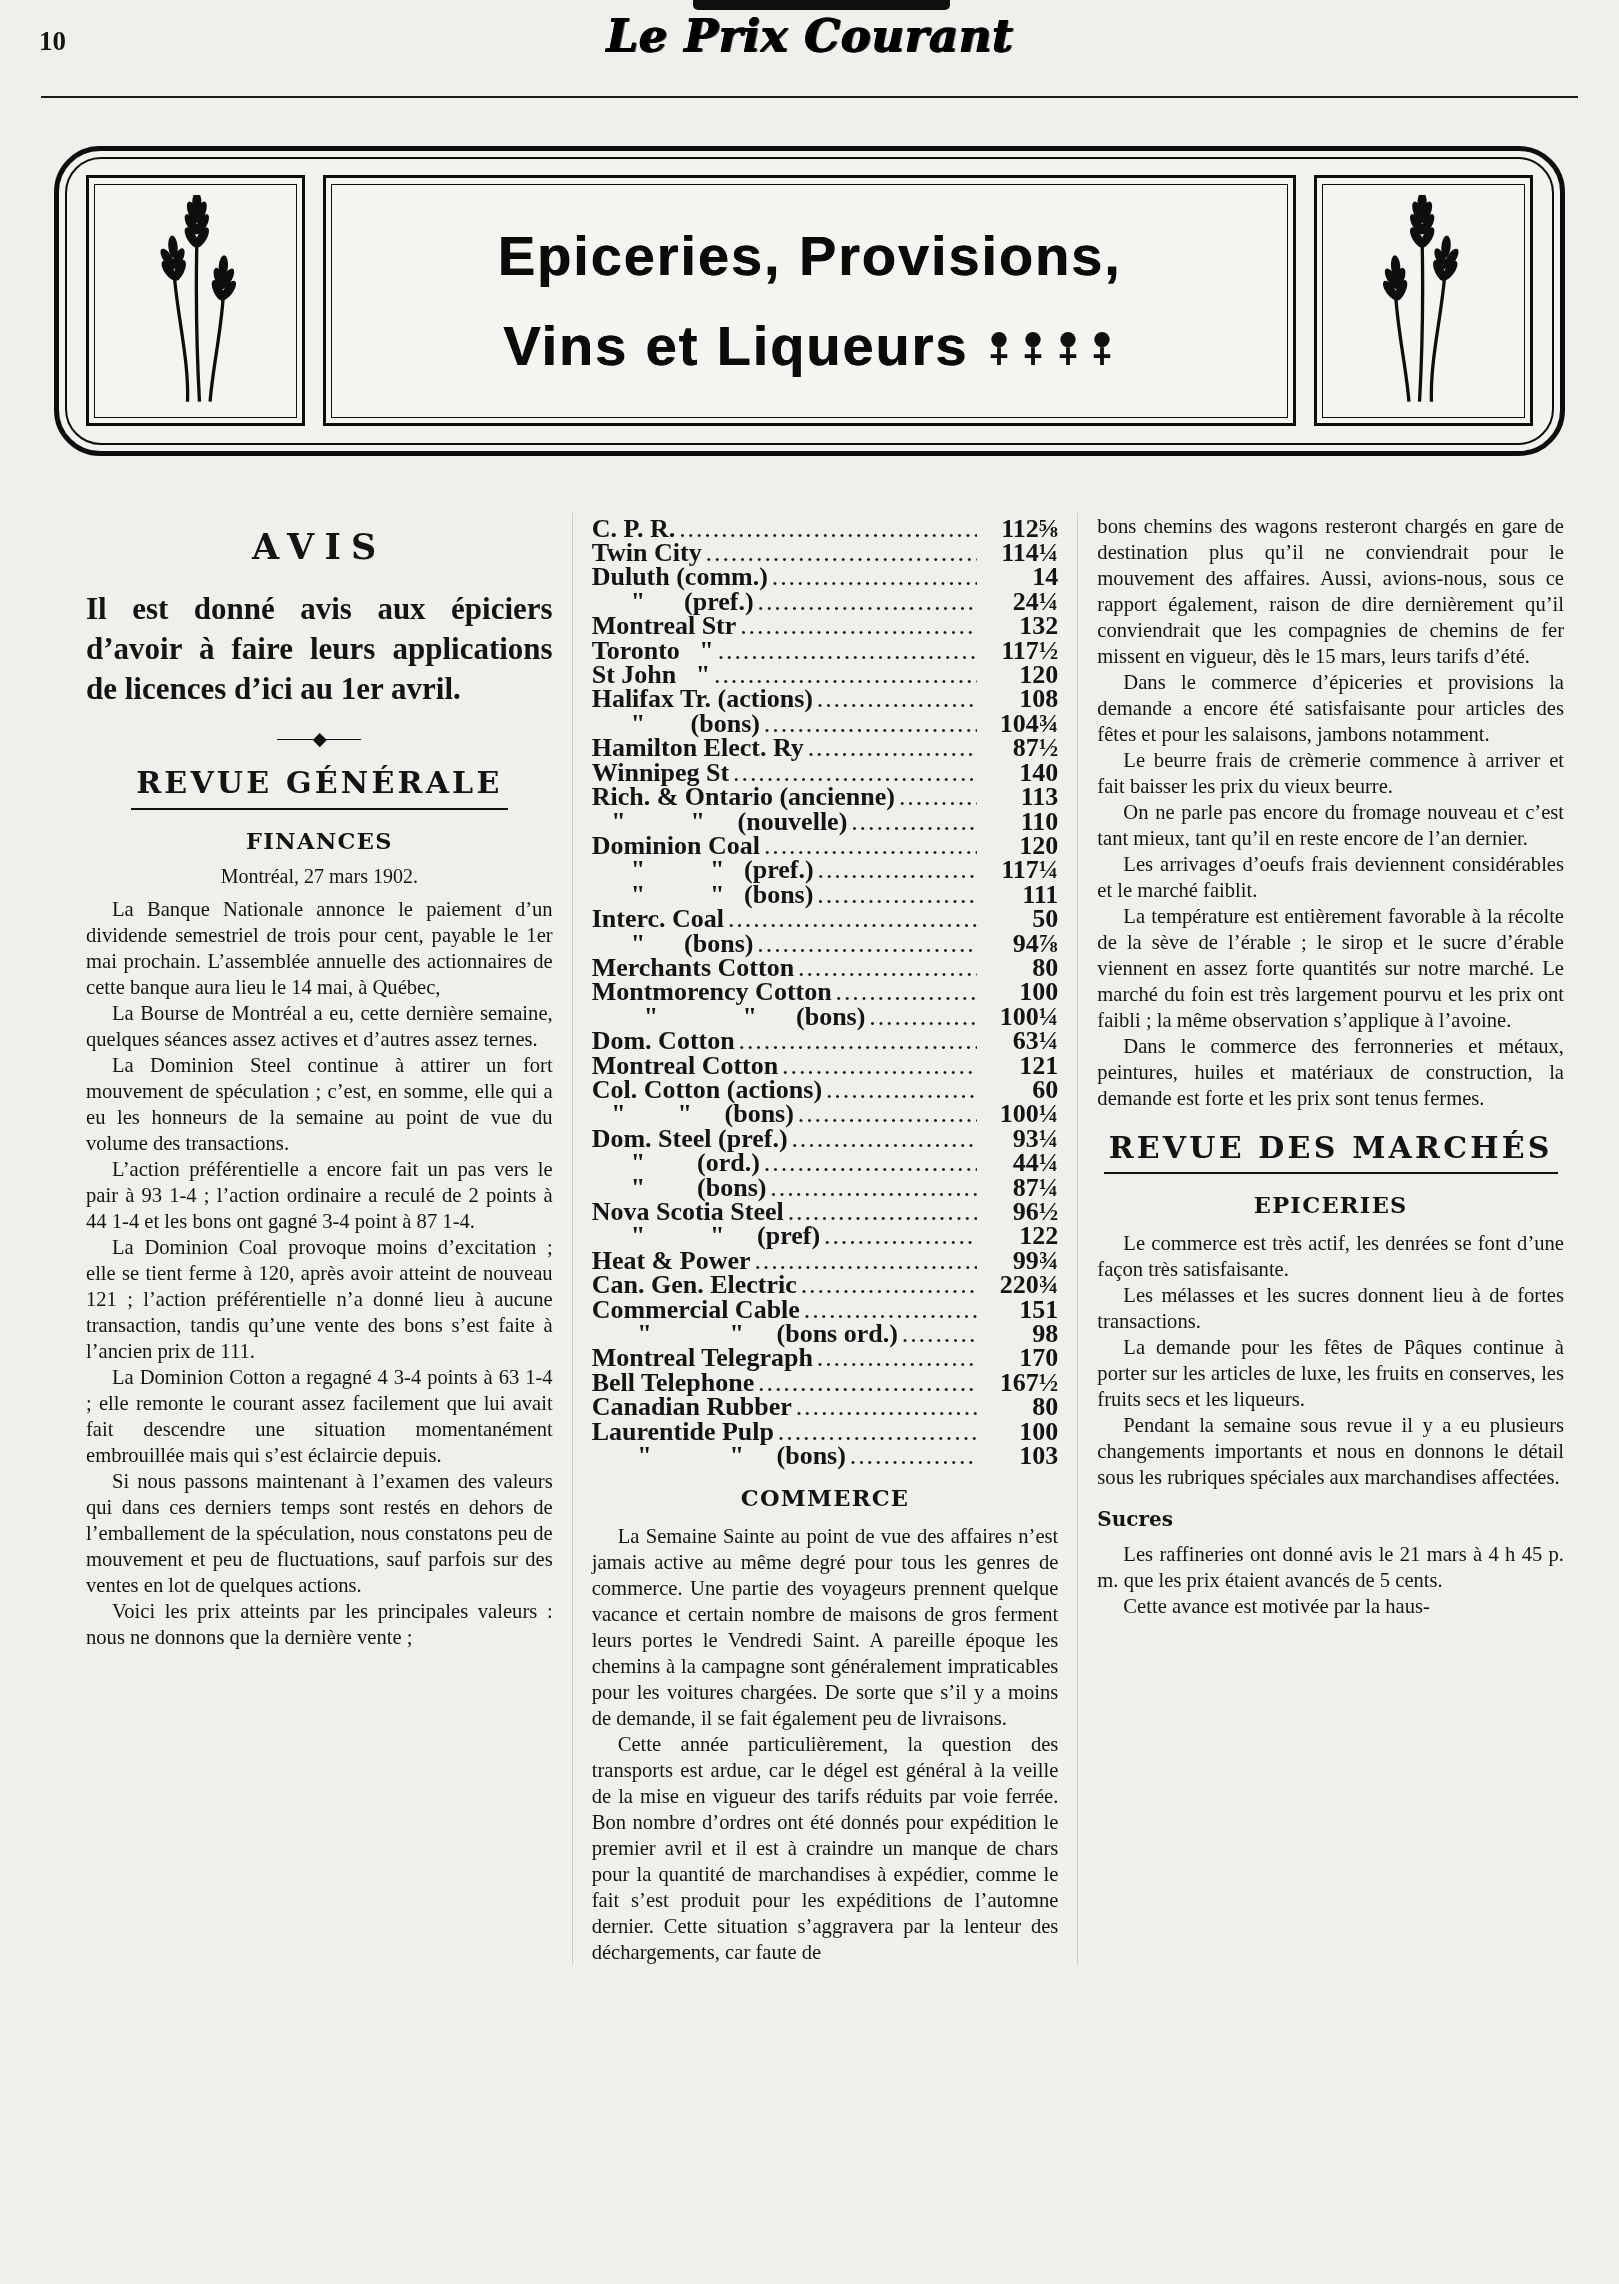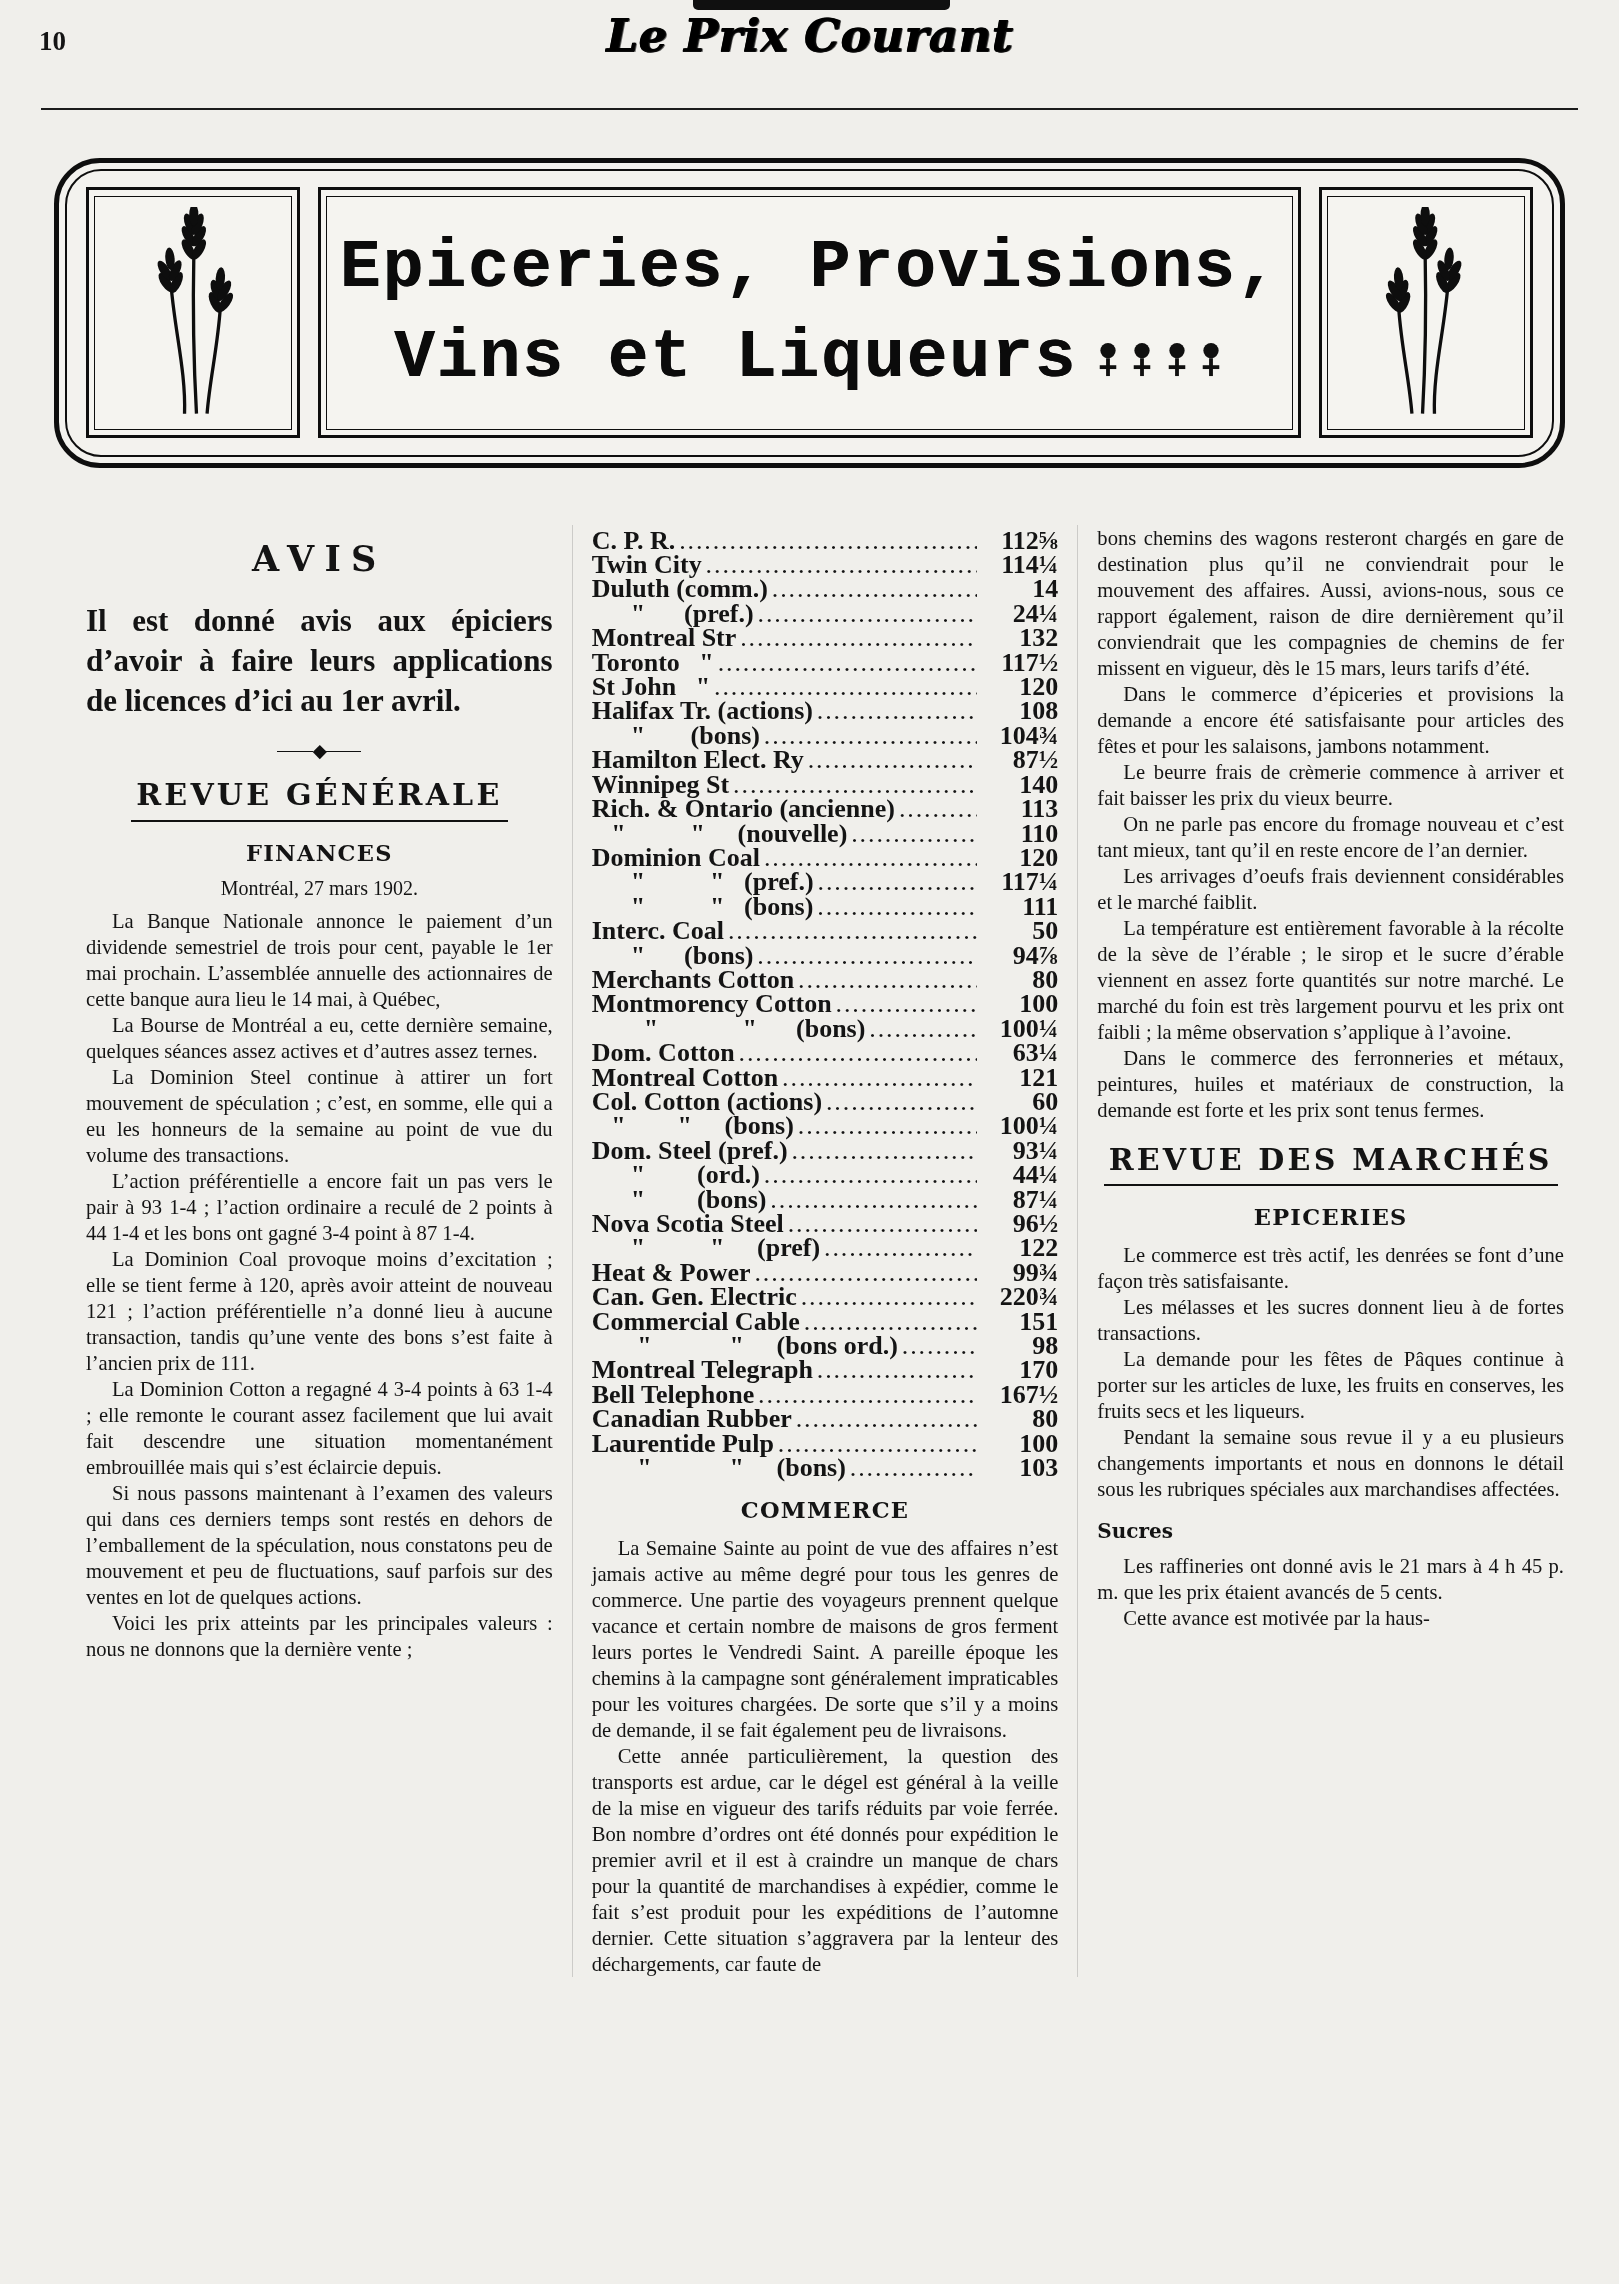--- a/index.html
+++ b/index.html
@@ -8,43 +8,43 @@
     height:2284px;
     background:#f0efeb;
     color:#141414;
     font-family:"Liberation Serif", serif;
     position:relative;
     overflow:hidden;
   }
   .topstrip { position:absolute; top:0; left:693px; width:257px; height:10.3px; background:#101010; border-radius:0 0 5.1px 5.1px; }
 
   
-  .pagehead { position:relative; height:108px;text-align:center; }
+  .pagehead { position:relative; height:96px;text-align:center; }
   .pagenum { position:absolute; left:39px; top:26px; font-size:27px; font-weight:bold; }
   .masthead {
     position:absolute; left:50%; top:9px; transform:translateX(-50%);
     font-family:"DejaVu Serif", serif; font-style:italic; font-weight:900;
     font-size:45px; letter-spacing:0.6px; color:#000000;
     text-shadow:1.3px 0 0 #0c0c0c, 0 1.3px 0 #0c0c0c, 0.6px 0.6px 0 #0c0c0c, 1.9px 1.3px 0 rgba(0,0,0,.55);
     white-space:nowrap;
   }
   .headrule { border-top:2.6px solid #1b1b1b; margin:0 41px; }
 
   
   .banner { margin:48px 54px 35px; }
   .banner-outer { border:5.8px solid #0e0e0e; border-radius:46px; padding:5.8px; background:#f3f2ee; }
   .banner-outer2 { border:2.6px solid #0e0e0e; border-radius:36px; padding:16.7px 19px; display:flex; gap:18px; align-items:stretch; min-height:276px; }
   .dbox { border:3.2px solid #0e0e0e; padding:5.1px; background:#f5f4f0; }
   .dbox-in { border:1.9px solid #0e0e0e; height:100%; display:flex; flex-direction:column; align-items:center; justify-content:center; padding:10.3px 13px; }
   .wheatbox { width:219px; }
   .titlebox { flex:1; }
   .wheat { width:135px; height:212px; }
   .wheat-flip { transform:scaleX(-1); }
-  .banner-line { font-family:Liberation Mono, monospace; font-weight:bold; color:#0b0b0b;
-    font-size:68px; line-height:90px; letter-spacing:1.9px; text-align:center; white-space:nowrap;
+  .banner-line { font-family:Liberation Sans, sans-serif; font-weight:bold; color:#0b0b0b;
+    font-size:56px; line-height:90px; letter-spacing:1.9px; text-align:center; white-space:nowrap;
     text-shadow:0.6px 0 0 #0b0b0b; }
   .orbs { display:inline-flex; gap:6.4px; margin-left:16.7px; vertical-align:-3.9px; }
   .orb { width:28px; height:41px; }
 
   
   .columns { display:flex; padding:22px 36px 0;margin-left:31px; }
   .col { flex:1; padding:0 19px; min-width:0; }
   .col + .col { border-left:1.3px solid rgba(20,20,20,.16); }
 
   .para { font-size:20.6px; line-height:26px; text-align:justify; text-indent:26px; }

